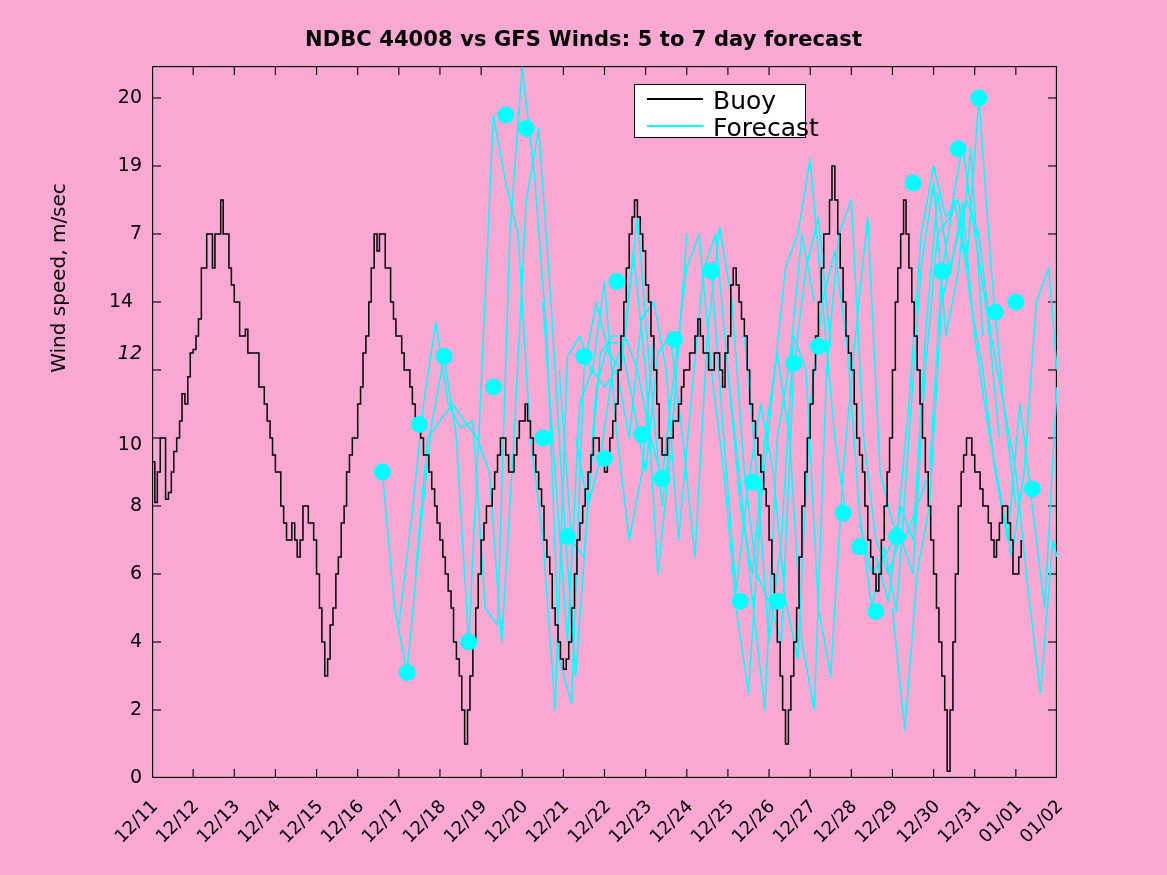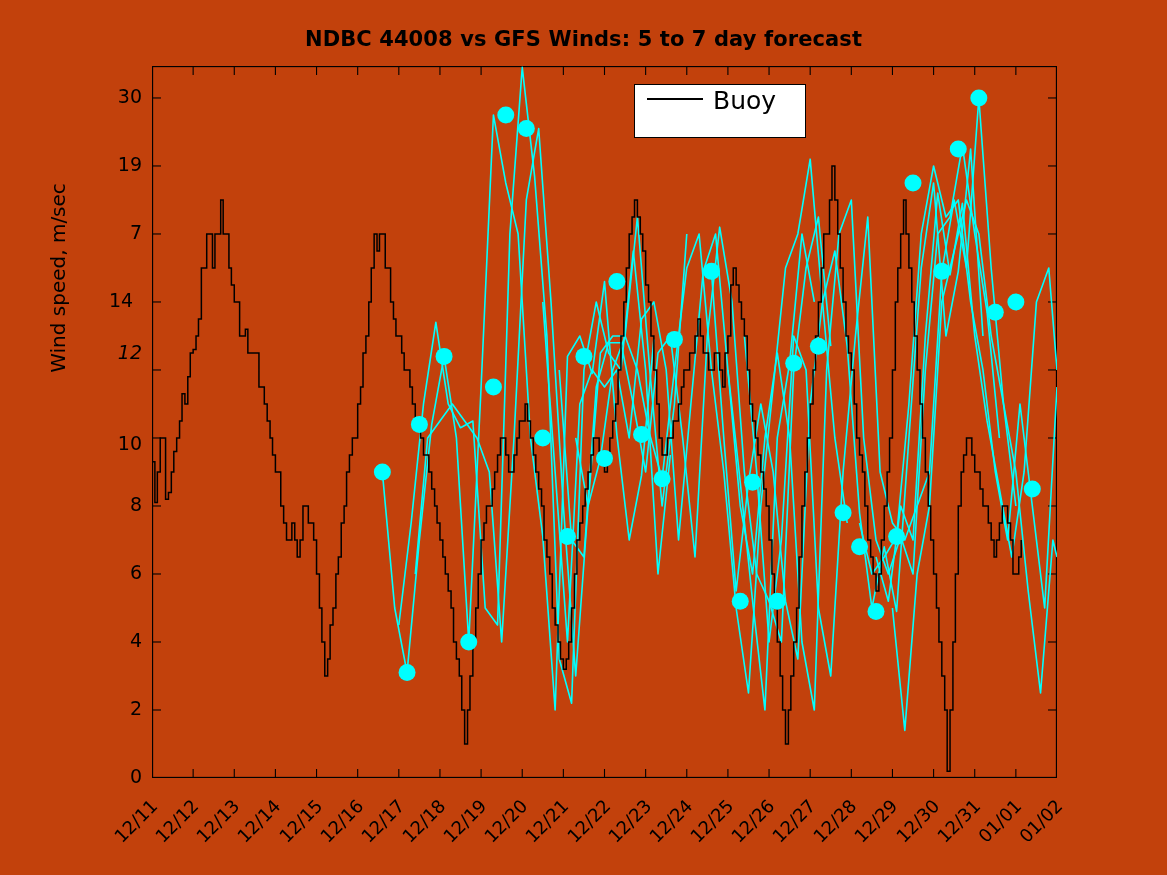--- a/index.html
+++ b/index.html
@@ -1,18 +1,18 @@
 <!DOCTYPE html>
 <html><head>
 <meta charset="utf-8">
 <style>
   html,body{margin:0;padding:0;background:#ffffff;}
   body{width:1167px;height:875px;overflow:hidden;
        font-family:"DejaVu Sans","Liberation Sans",sans-serif;}
-  #stage{position:relative;width:1167px;height:875px;background:#c2410c;}
+  #stage{position:relative;width:1167px;height:875px;background:#f9a8d4;}
   #chart-title{position:absolute;left:0;top:27px;width:1167px;text-align:center;
        font-size:21px;font-weight:bold;color:#000;letter-spacing:.1px;}
   #plot-frame{position:absolute;left:152px;top:66px;width:905px;height:712px;}
   #plot-svg{position:absolute;left:0;top:0;}
   #ylabel{position:absolute;left:-72px;top:266px;width:260px;
        transform:rotate(-90deg);transform-origin:50% 50%;text-align:center;
        font-size:20px;color:#000;white-space:nowrap;}
   .ytick-label{position:absolute;right:1060px;width:40px;text-align:right;
        font-size:19px;color:#000;}
   .xtick-label{position:absolute;font-size:18px;color:#000;white-space:nowrap;
@@ -167,21 +167,21 @@
       <div class="ytick-label" style="top: 765px; left: 100px; right: auto; width: 42px;">0</div>
       <div class="ytick-label" style="top: 696.996px; left: 100px; right: auto; width: 42px;">2</div>
       <div class="ytick-label" style="top: 628.992px; left: 100px; right: auto; width: 42px;">4</div>
       <div class="ytick-label" style="top: 560.989px; left: 100px; right: auto; width: 42px;">6</div>
       <div class="ytick-label" style="top: 492.985px; left: 100px; right: auto; width: 42px;">8</div>
       <div class="ytick-label" style="top: 432px; left: 100px; right: auto; width: 42px;">10</div>
       <div class="ytick-label" style="top: 341px; left: 100px; right: auto; width: 42px; font-style: italic;">12</div>
       <div class="ytick-label" style="top: 288.973px; left: 100px; right: auto; width: 42px; text-align: center;">14</div>
       <div class="ytick-label" style="top: 220.969px; left: 100px; right: auto; width: 42px;">7</div>
       <div class="ytick-label" style="top: 152.966px; left: 100px; right: auto; width: 42px;">19</div>
-      <div class="ytick-label" style="top: 84.9618px; left: 100px; right: auto; width: 42px;">30</div>
+      <div class="ytick-label" style="top: 84.9618px; left: 100px; right: auto; width: 42px;">20</div>
     </div>
   <div id="xtick-labels">
       <div class="xtick-label" style="left: 92px; top: 792px; width: 62px;">12/11</div>
       <div class="xtick-label" style="left: 133.136px; top: 792px; width: 62px;">12/12</div>
       <div class="xtick-label" style="left: 174.273px; top: 792px; width: 62px;">12/13</div>
       <div class="xtick-label" style="left: 215.409px; top: 792px; width: 62px;">12/14</div>
       <div class="xtick-label" style="left: 256.545px; top: 792px; width: 62px;">12/15</div>
       <div class="xtick-label" style="left: 297.682px; top: 792px; width: 62px;">12/16</div>
       <div class="xtick-label" style="left: 338.818px; top: 792px; width: 62px;">12/17</div>
       <div class="xtick-label" style="left: 379.955px; top: 792px; width: 62px;">12/18</div>
@@ -200,14 +200,18 @@
       <div class="xtick-label" style="left: 914.727px; top: 792px; width: 62px;">12/31</div>
       <div class="xtick-label" style="left: 955.864px; top: 792px; width: 62px;">01/01</div>
       <div class="xtick-label" style="left: 997px; top: 792px; width: 62px;">01/02</div>
     </div>
 
   <div id="legend-box">
       <div class="legend-row" style="top: 0px;">
         <div class="legend-swatch" style="background: rgb(0, 0, 0);"></div>
         <div class="legend-text">Buoy</div>
       </div>
+      <div class="legend-row" style="top: 27px;">
+        <div class="legend-swatch" style="background: rgb(0, 255, 255);"></div>
+        <div class="legend-text">Forecast</div>
+      </div>
     </div>
 </div>
 
 </body></html>

